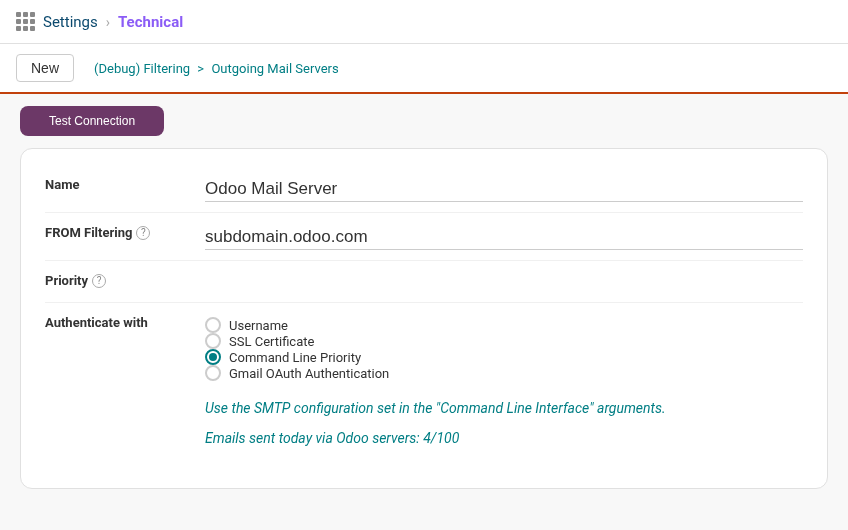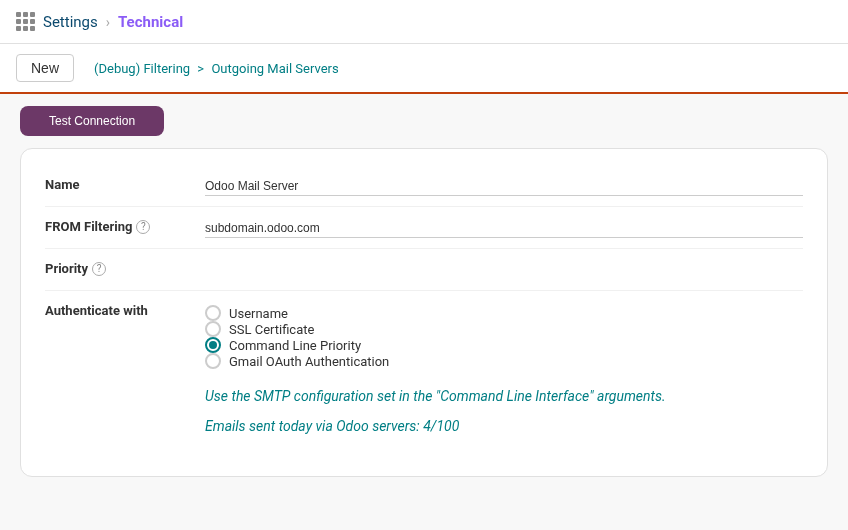--- a/index.html
+++ b/index.html
@@ -145,21 +145,21 @@
     .form-value {
       flex: 1;
       color: #333;
       font-size: 13px;
       padding-top: 2px;
     }
     .form-input {
       border: none;
       border-bottom: 1px solid #ccc;
       width: 100%;
-      font-size: 12px;
+      font-size: 17px;
       color: #333;
       padding: 2px 0;
       background: transparent;
       outline: none;
     }
 
     
     .radio-group {
       display: flex;
       flex-direction: column;

